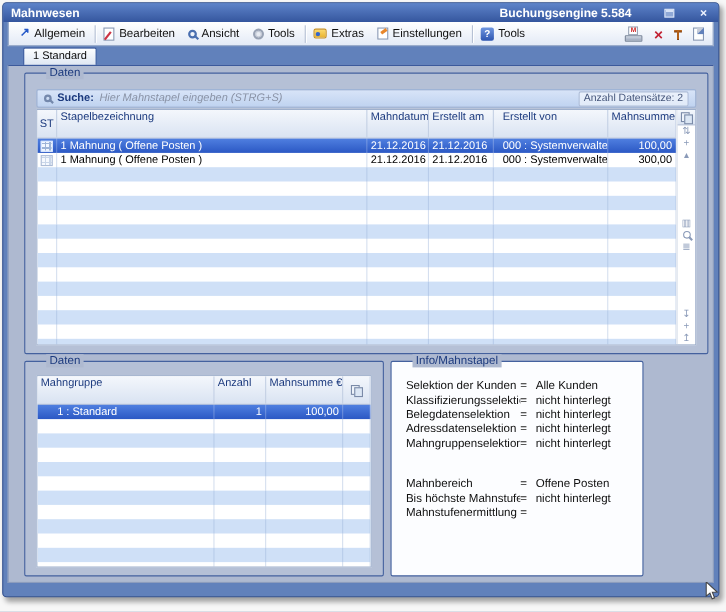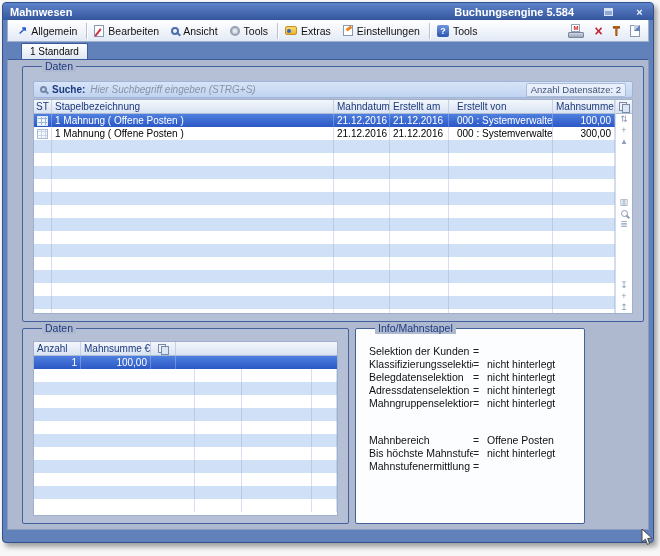--- a/index.html
+++ b/index.html
@@ -84,21 +84,21 @@
     transform:rotate(45deg); right:-4px; bottom:-2px; }
   .sb-label { font-weight:bold; color:#1c3a7e; }
   .sb-ph { font-style:italic; color:#8a93a6; flex:1; overflow:hidden; white-space:nowrap; }
   .sb-count { font-size:9.5px; color:#44557a; background:rgba(255,255,255,.5);
     border:1px solid #aebdd8; border-radius:2px; padding:0 4px; line-height:12px; }
 
   
   .gridwrap { position:absolute; left:10px; top:32px; right:10px; bottom:7px;
     display:flex; background:#fff; border:1px solid #9fb0cc; overflow:hidden; }
   .gtable { flex:1; display:flex; flex-direction:column; overflow:hidden; }
-  .ghead { display:flex; height:14px; flex:none; background:linear-gradient(#f4f7fc,#d9e3f2);
+  .ghead { display:flex; height:26px; flex:none; background:linear-gradient(#f4f7fc,#d9e3f2);
     border-bottom:1px solid #aebcd4; font-size:10px; color:#1c3a7e; }
   .ghead > div { padding:1px 3px; border-right:1px solid #c4d0e4; white-space:nowrap; overflow:hidden; }
   .trow { display:flex; height:13px; flex:none; font-size:10px; color:#000; }
   .trow > div { padding:0 3px; border-right:1px solid rgba(150,175,215,.4);
     white-space:nowrap; overflow:hidden; line-height:13px; }
   .trow.alt { background:#cfe0f7; }
   .trow.sel { background:linear-gradient(#4f7fe0,#2b58c4); color:#fff; }
   .trow.sel > div { border-right-color:rgba(255,255,255,.25); }
 
   .c-st  { width:18px; display:flex; align-items:center; justify-content:center; }
@@ -214,21 +214,21 @@
   </div>
 
   <div class="panel">
 
     <div class="group" id="topGroup">
       <span class="glabel">Daten</span>
 
       <div class="searchbar">
         <span class="sb-mag"></span>
         <span class="sb-label">Suche:</span>
-        <span class="sb-ph">Hier Suchbegriff eingeben (STRG+S)</span>
+        <span class="sb-ph">Hier Mahnstapel eingeben (STRG+S)</span>
         <span class="sb-count">Anzahl Datensätze: 2</span>
       </div>
 
       <div class="gridwrap">
         <div class="gtable" id="topTable">
           <div class="ghead">
             <div class="c-st">ST</div>
             <div class="c-name">Stapelbezeichnung</div>
             <div class="c-date">Mahndatum</div>
             <div class="c-am">Erstellt am</div>
@@ -385,27 +385,29 @@
           <span class="sico">↥</span>
         </div>
       </div>
     </div>
 
     <div class="group" id="blGroup">
       <span class="glabel">Daten</span>
       <div class="gridwrap" style="top:12px;">
         <div class="gtable" id="blTable">
           <div class="ghead">
+            <div class="b-name">Mahngruppe</div>
             <div class="b-anz">Anzahl</div>
             <div class="b-sum">Mahnsumme €</div>
             <div class="b-ico">
                 <span class="copy-ico"></span>
               </div>
           </div>
           <div class="trow sel">
+            <div class="b-name indent">1  : Standard</div>
             <div class="b-anz num">1</div>
             <div class="b-sum num">100,00</div>
             <div class="b-ico"></div>
           </div>
         <div class="trow">
               <div class="b-name"></div>
               <div class="b-anz"></div>
               <div class="b-sum"></div>
               <div class="b-ico"></div>
             </div>
@@ -472,20 +474,21 @@
           </div>
       </div>
     </div>
 
     <div class="group" id="infoGroup">
       <span class="glabel">Info/Mahnstapel</span>
       <div class="inf">
         <div class="irow">
           <span class="ilabel">Selektion der Kunden</span>
           <span class="ieq">=</span>
+          <span class="ival">Alle Kunden</span>
         </div>
         <div class="irow">
           <span class="ilabel">Klassifizierungsselektion</span>
           <span class="ieq">=</span>
           <span class="ival">nicht hinterlegt</span>
         </div>
         <div class="irow">
           <span class="ilabel">Belegdatenselektion</span>
           <span class="ieq">=</span>
           <span class="ival">nicht hinterlegt</span>

